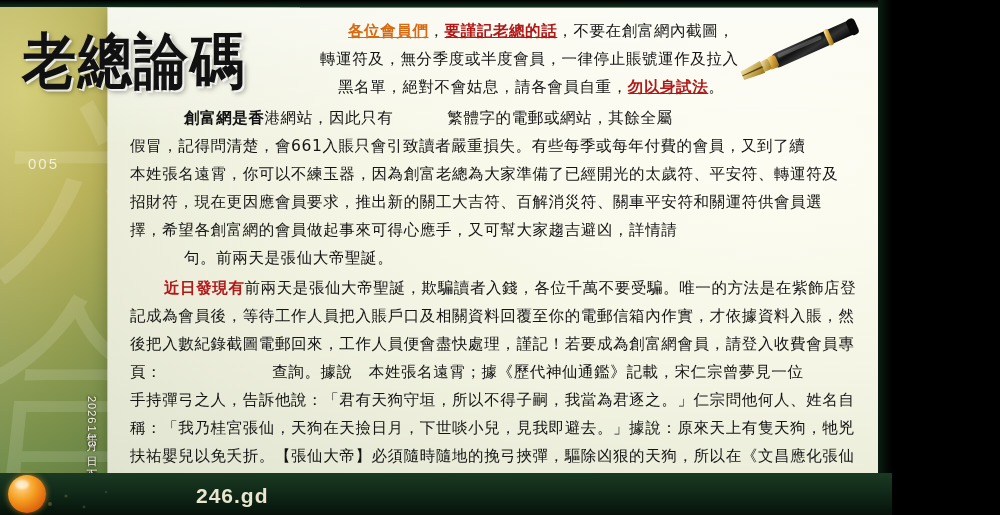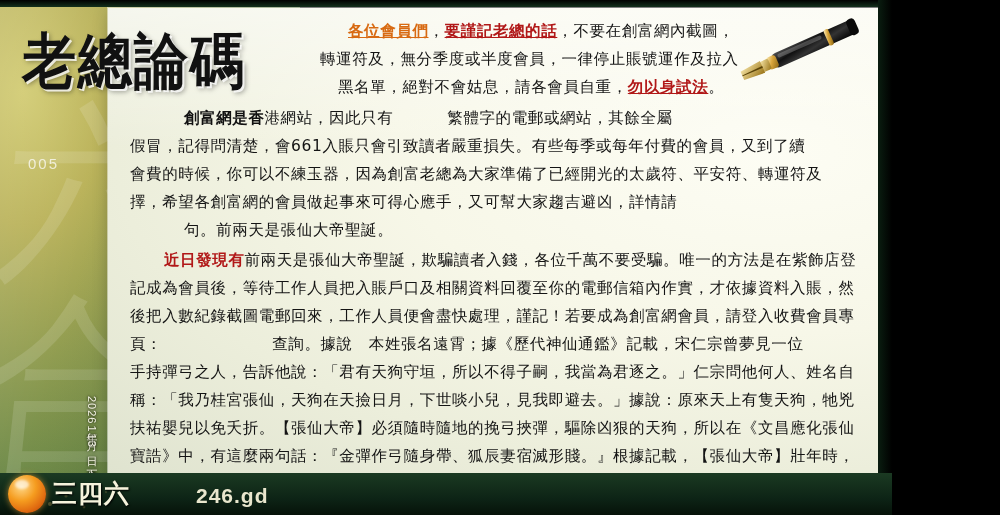--- a/index.html
+++ b/index.html
@@ -272,21 +272,24 @@
     </p>
 
     <p class="para" style="margin-left:54px;width:682px;margin-top:4px;">
       <span class="bold">創富網是香</span><span>港網站，因此只有</span><span style="display:inline-block;width:54px;"></span><span>繁體字的電郵或網站，其餘全屬</span>
     </p>
 
     <p class="para">
       <span>假冒，記得問清楚，會661入賬只會引致讀者嚴重損失。有些每季或每年付費的會員，又到了續</span>
     </p>
     <p class="para">
-      <span>會費的時候，你可以不練玉器，因為創富老總為大家準備了已經開光的太歲符、平安符、轉運符及</span>
+      <span>本姓張名遠霄，你可以不練玉器，因為創富老總為大家準備了已經開光的太歲符、平安符、轉運符及</span>
+    </p>
+    <p class="para">
+      <span>招財符，現在更因應會員要求，推出新的關工大吉符、百解消災符、關車平安符和關運符供會員選</span>
     </p>
     <p class="para">
       <span>擇，希望各創富網的會員做起事來可得心應手，又可幫大家趨吉避凶，詳情請</span>
     </p>
     <p class="para" style="margin-left:54px;">
       <span>句。前兩天是張仙大帝聖誕。</span>
     </p>
 
     <p class="para" style="text-indent:34px;margin-top:3px;">
       <span class="hl-red">近日發現有</span><span>前兩天是張仙大帝聖誕，欺騙讀者入錢，各位千萬不要受騙。唯一的方法是在紫飾店登</span>
@@ -318,17 +321,16 @@
   <div class="bottom-strip"></div>
 
   <div class="footer">
     <div class="logo-ball"></div>
     <svg class="dots" viewBox="0 0 150 40">
       <circle cx="10" cy="30" r="2" fill="#ffd17a" opacity=".5"></circle>
       <circle cx="26" cy="22" r="1.6" fill="#ffd17a" opacity=".4"></circle>
       <circle cx="44" cy="33" r="1.4" fill="#ffd17a" opacity=".35"></circle>
       <circle cx="66" cy="18" r="1.2" fill="#ffd17a" opacity=".3"></circle>
     </svg>
-    <div class="logo-text">三四六</div>
     <div class="logo-sub">246.gd</div>
   </div>
 
 </div>
 
 </body></html>

